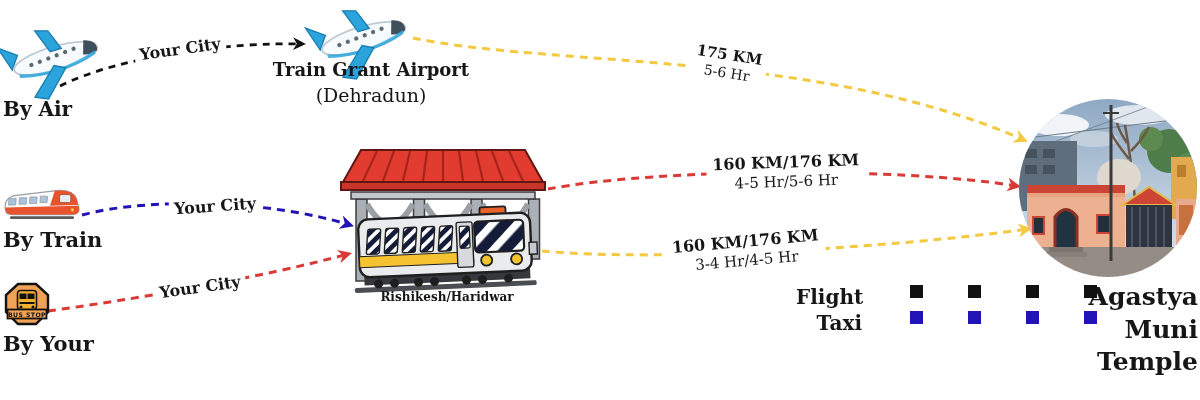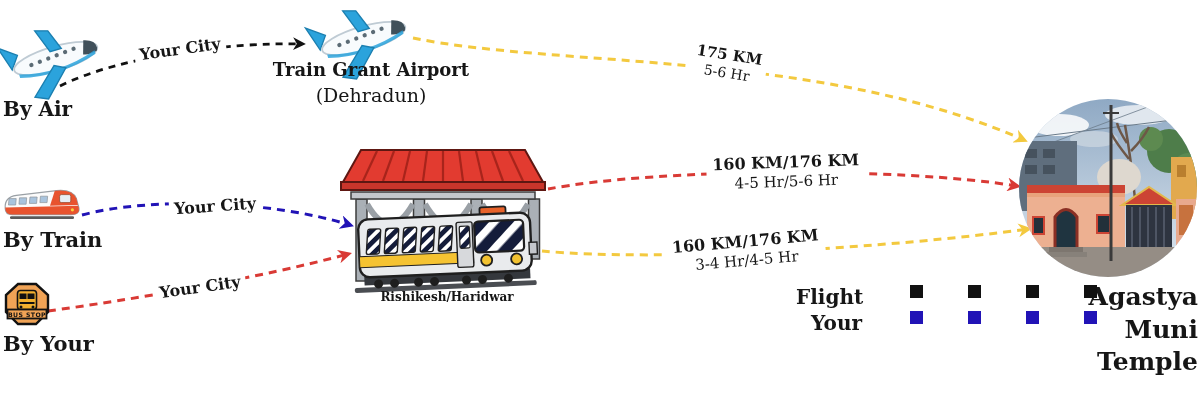--- a/index.html
+++ b/index.html
@@ -299,21 +299,21 @@
 
   <div class="legend">
     <div class="lg-row">
       <span class="lg-label">Flight</span>
       <span class="lg-sq" style="background-color: rgb(17, 17, 17);"></span>
       <span class="lg-sq" style="background-color: rgb(17, 17, 17);"></span>
       <span class="lg-sq" style="background-color: rgb(17, 17, 17);"></span>
       <span class="lg-sq" style="background-color: rgb(17, 17, 17);"></span>
     </div>
     <div class="lg-row">
-      <span class="lg-label">Your</span>
+      <span class="lg-label">Taxi</span>
       <span class="lg-sq" style="background-color: rgb(33, 19, 182);"></span>
       <span class="lg-sq" style="background-color: rgb(33, 19, 182);"></span>
       <span class="lg-sq" style="background-color: rgb(33, 19, 182);"></span>
       <span class="lg-sq" style="background-color: rgb(33, 19, 182);"></span>
     </div>
   </div>
 
 </div>
 
 </body></html>

